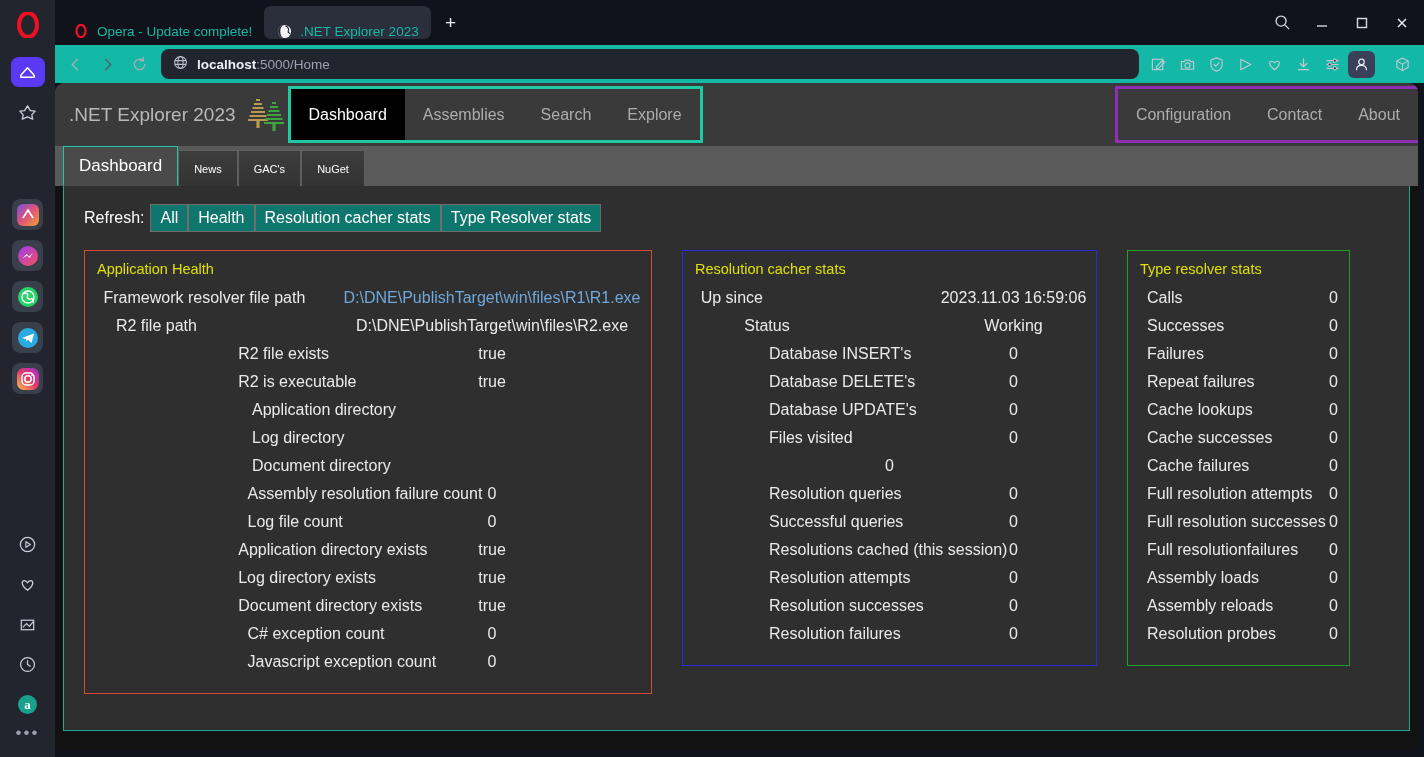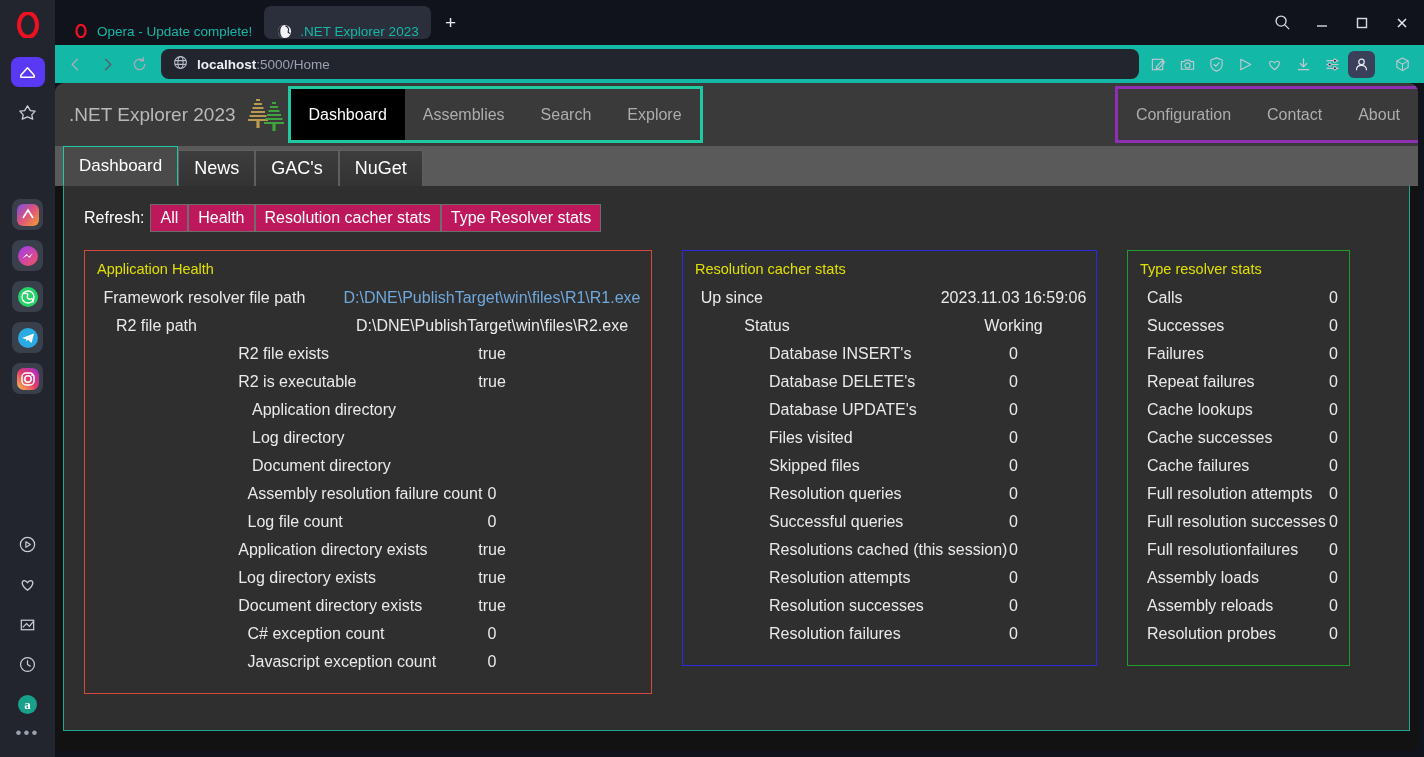--- a/index.html
+++ b/index.html
@@ -118,41 +118,41 @@
   }
 
   
   #pagebody { flex: 1 1 auto; background: #121212; padding: 0; position: relative; }
   #tabrow {
     height: 40px; background: #5a5a5a; display: flex; align-items: flex-end;
     padding-left: 8px; position: relative;
   }
   .ptab {
     height: 36px; padding: 0 15px; display: flex; align-items: center;
-    font-size: 18px; color: #ffffff; white-space: nowrap;
+    font-size: 11px; color: #ffffff; white-space: nowrap;
     background: linear-gradient(#3d3d3d, #333333);
     border: 1px solid #5f5f5f; border-bottom: none;
   }
   .ptab.sel {
     background: #4a4a4a; color: #ffffff;
     border-color: #1fc9a2; border-bottom: 1px solid #4a4a4a;
     height: 40px; font-size: 17px;
   }
   #content-frame {
     position: absolute; left: 8px; right: 8px; top: 40px; bottom: 20px;
     border: 1px solid #1fa88f; border-top: none;
     background: #2f2f2f;
     overflow: hidden;
   }
 
   
   #refreshrow { display: flex; align-items: center; gap: 0; padding: 18px 2px 0 20px; }
   #refresh-label { font-size: 16px; color: #ffffff; margin-right: 6px; }
   .rbtn {
-    font-size: 16px; color: #ffffff; background: #be185d;
+    font-size: 16px; color: #ffffff; background: #0f766e;
     border: 1px solid #6d6d6d; padding: 3px 9px; line-height: 1.25;
     white-space: nowrap;
   }
 
   
   #panels { display: flex; align-items: flex-start; gap: 30px; padding: 18px 0 0 20px; }
   .panel { background: #2f2f2f; padding: 10px 12px 12px 12px; }
   .panel.red   { border: 1px solid #d9483b; width: 568px; }
   .panel.blue  { border: 1px solid #2a2ae0; width: 415px; }
   .panel.green { border: 1px solid #1f9c29; width: 223px; }
@@ -545,21 +545,20 @@
                   </div>
                 <div class="prow">
                     <span class="plabel">Database UPDATE's</span>
                     <span class="pval">0</span>
                   </div>
                 <div class="prow">
                     <span class="plabel">Files visited</span>
                     <span class="pval">0</span>
                   </div>
                 <div class="prow">
-                    <span class="plabel">Skipped files</span>
                     <span class="pval">0</span>
                   </div>
                 <div class="prow">
                     <span class="plabel">Resolution queries</span>
                     <span class="pval">0</span>
                   </div>
                 <div class="prow">
                     <span class="plabel">Successful queries</span>
                     <span class="pval">0</span>
                   </div>

